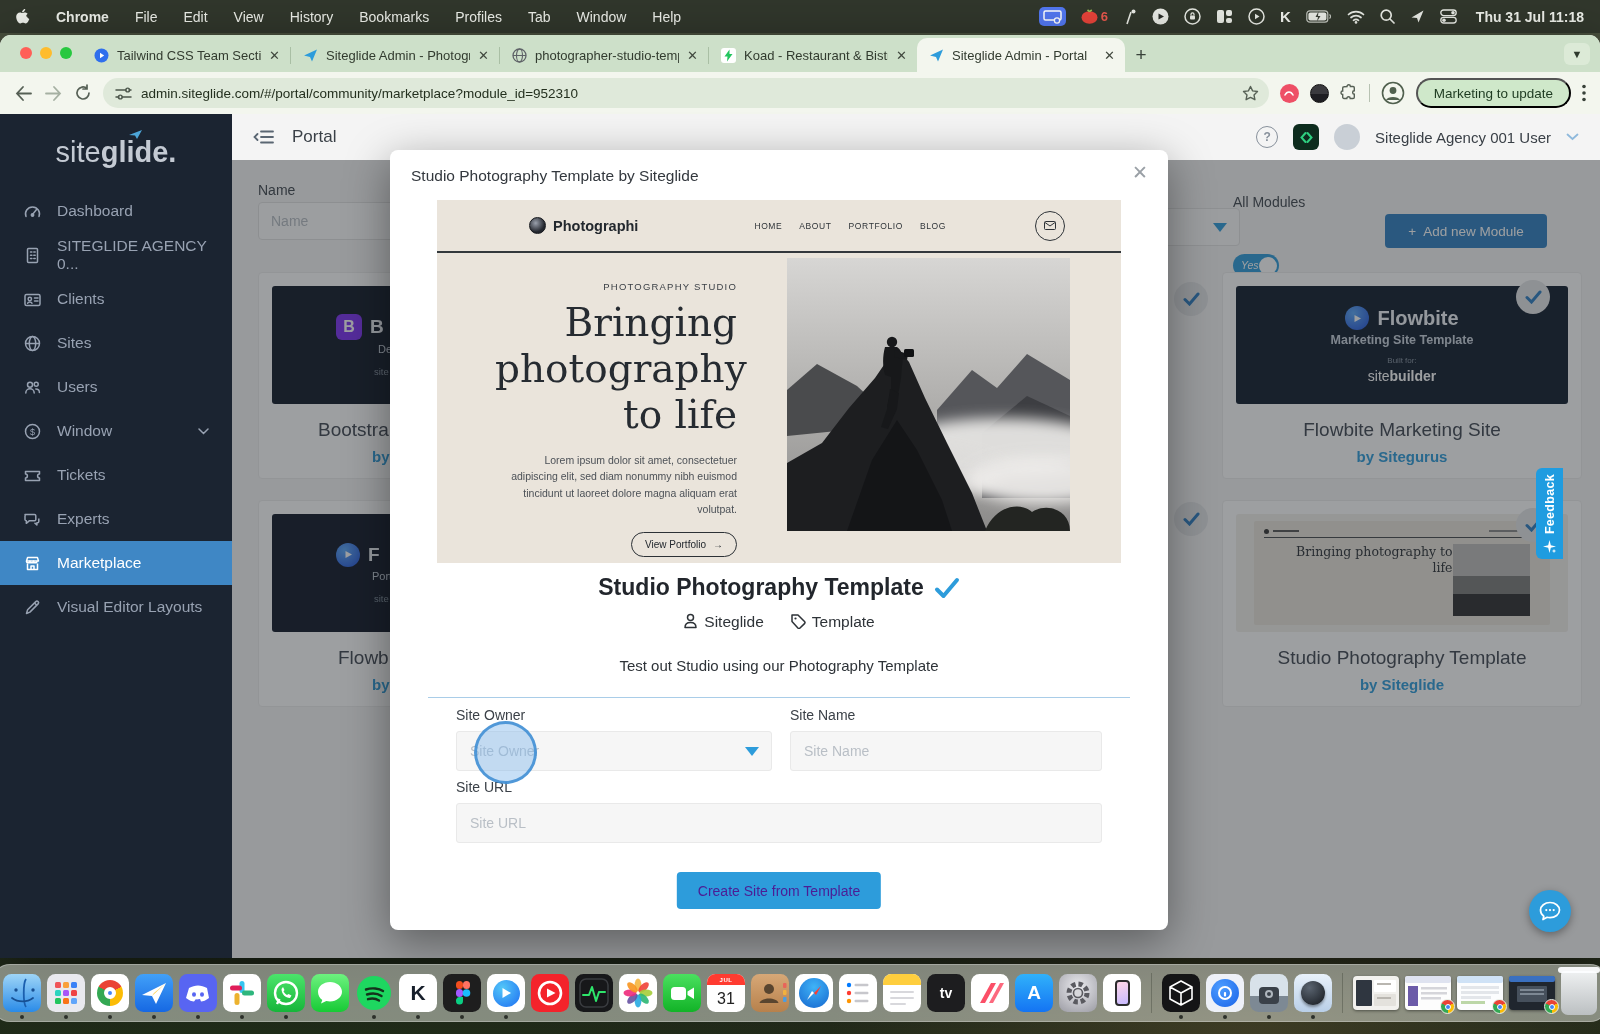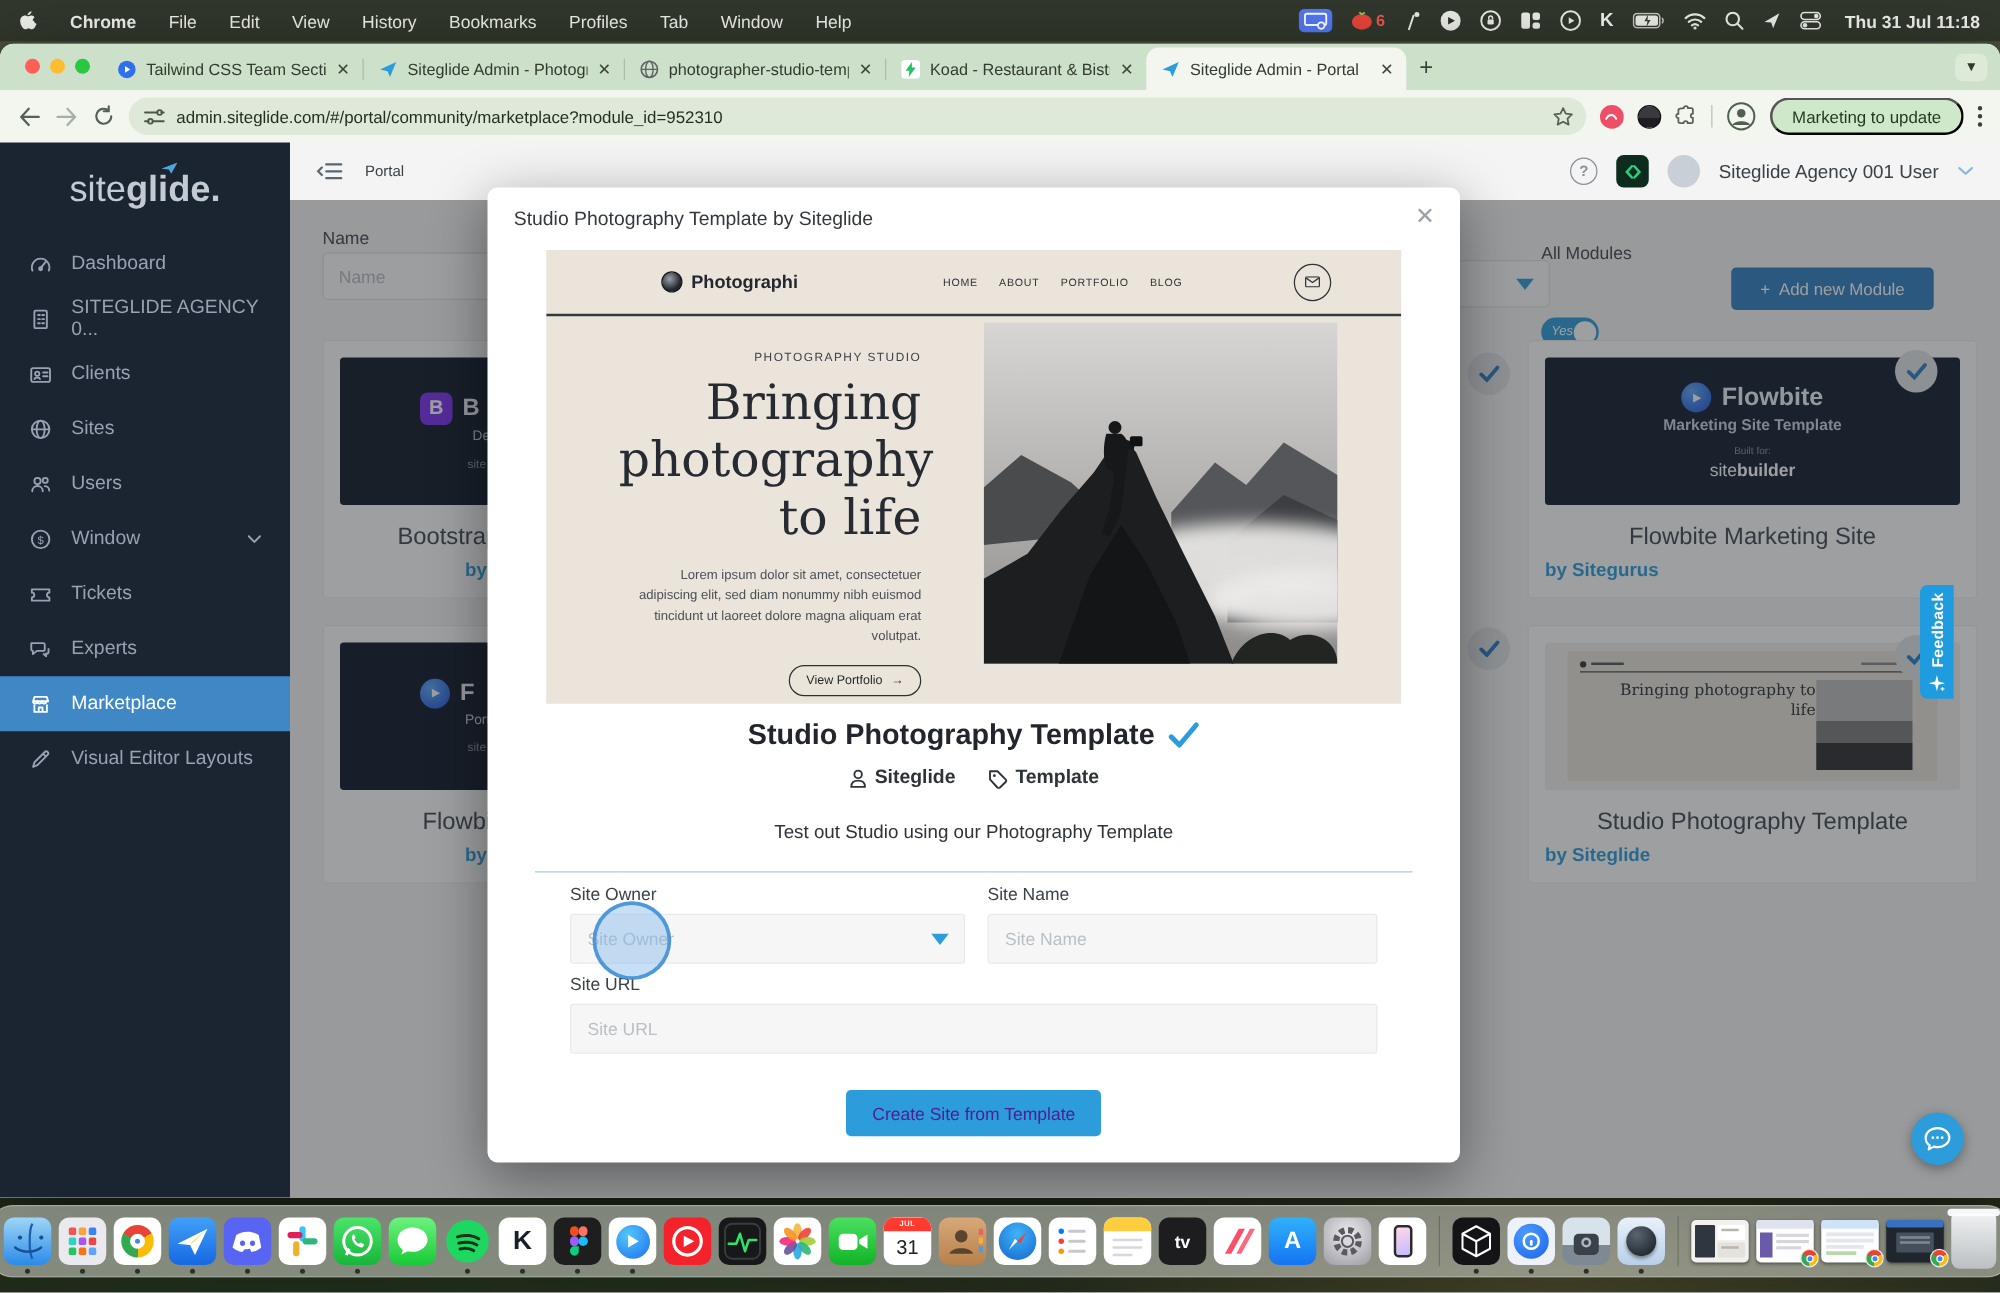--- a/index.html
+++ b/index.html
@@ -50,21 +50,21 @@
   .sidebar{width:232px;background:#1b2431;color:#98a2b2;flex:none;display:flex;flex-direction:column;}
   .sblogo{padding:22px 0 20px;display:flex;justify-content:center;font-size:29px;color:#c4cad3;position:relative;}
   .sblogo .lt{font-weight:300;} .sblogo .hv{font-weight:700;}
   .sblogo .plane{position:absolute;top:16px;left:129px;}
   .sbitem{display:flex;align-items:center;gap:15px;padding:0 23px;height:44px;font-size:15.5px;cursor:default;}
   .sbitem .sic{flex:none;display:flex;}
   .sbitem .chev{margin-left:auto;}
   .sbitem.active{background:#3f87c5;color:#fff;}
   .main{flex:1;display:flex;flex-direction:column;min-width:0;}
   .appheader{height:46px;background:#f4f4f4;display:flex;align-items:center;padding:0 21px;gap:17px;flex:none;}
-  .ah-title{font-size:12px;color:#3a4047;font-weight:500;}
+  .ah-title{font-size:17px;color:#3a4047;font-weight:500;}
   .ah-right{margin-left:auto;display:flex;align-items:center;gap:15px;}
   .helpc{width:22px;height:22px;border-radius:50%;border:1.6px solid #87909b;color:#87909b;display:grid;
     place-items:center;font-size:12px;font-weight:700;}
   .gsq{width:26px;height:26px;border-radius:6px;background:#0d2c1e;display:grid;place-items:center;}
   .uav{width:26px;height:26px;border-radius:50%;background:#c9cfd6;}
   .uname{font-size:15px;color:#3a4047;}
   .content{position:relative;flex:1;background:#f6f6f6;overflow:hidden;}
   .content::after{content:"";position:absolute;inset:0;background:rgba(38,42,46,.45);z-index:5;}
   .abs{position:absolute;}
   .flabel{font-size:14px;color:#3e454d;}
@@ -76,21 +76,21 @@
     border-top:9px solid #2d9cdb;position:absolute;right:12px;top:14px;}
   .toggle{width:46px;height:23px;border-radius:12px;background:#2d9cdb;position:relative;}
   .toggle .tl{position:absolute;left:8px;top:5px;font-size:10.5px;color:#fff;font-style:italic;}
   .toggle .kn{position:absolute;right:2.5px;top:2.5px;width:18px;height:18px;border-radius:50%;background:#fff;}
   .addbtn{background:#2e7fc2;border-radius:4px;color:#fff;font-size:13.5px;display:flex;align-items:center;
     justify-content:center;gap:7px;border:none;}
   .card{position:absolute;background:#fff;border:1px solid #ededed;border-radius:4px;padding:13px;}
   .thumb{height:118px;border-radius:3px;position:relative;display:flex;flex-direction:column;
     align-items:center;justify-content:center;gap:3px;overflow:visible;}
   .ct{margin-top:15px;font-size:19px;color:#3e4550;text-align:center;white-space:nowrap;}
-  .cby{margin-top:7px;font-size:15px;font-weight:700;color:#2d9cdb;white-space:nowrap;}
+  .cby{margin-top:7px;font-size:15px;font-weight:700;color:#2d9cdb;text-align:center;white-space:nowrap;}
   .cbadge2{position:absolute;width:34px;height:34px;border-radius:50%;background:#e3e5e8;display:grid;place-items:center;}
   .dk-navy{background:#0e1626;}
   .bl{display:flex;align-items:center;gap:8px;}
   .blogo{width:26px;height:26px;border-radius:6px;background:#7b2ff2;color:#fff;font-weight:700;font-size:16px;
     display:grid;place-items:center;}
   .flogo{width:24px;height:24px;border-radius:50%;background:radial-gradient(circle at 35% 30%,#5aa7f8,#1d4ed8);
     display:grid;place-items:center;}
   .bigw{color:#eef2f7;font-weight:700;font-size:19px;white-space:nowrap;}
   .smw{color:#c9d2dd;font-size:11px;white-space:nowrap;}
   .xsw{color:#84919f;font-size:9.5px;white-space:nowrap;}
@@ -118,21 +118,21 @@
   .eyebrow{font-size:9.5px;letter-spacing:1.2px;color:#3a3f45;}
   .hl{font-family:"DejaVu Serif",serif;font-size:39px;line-height:1.18;color:#262b31;}
   .hl1{margin-top:8px;}
   .lorem{margin-top:14px;font-size:10.5px;line-height:1.55;color:#4c5157;}
   .cta{margin-top:15px;display:inline-flex;gap:7px;border:1px solid #2c3136;border-radius:999px;
     padding:6px 13px;font-size:10px;color:#23282e;align-items:center;}
   .m-name{position:absolute;top:424px;left:0;right:0;display:flex;justify-content:center;align-items:center;
     gap:10px;font-size:23px;font-weight:700;color:#22262c;}
   .m-meta{position:absolute;top:463px;left:0;right:0;display:flex;justify-content:center;gap:26px;
     font-size:15.5px;color:#2e3338;}
-  .m-meta .mt{display:flex;align-items:flex-end;gap:6px;font-weight:bold;}
+  .m-meta .mt{display:flex;align-items:flex-start;gap:6px;}
   .m-desc{position:absolute;top:507px;left:0;right:0;text-align:center;font-size:15px;color:#2e3338;}
   .m-div{position:absolute;top:547px;left:38px;right:38px;height:1px;background:#a9cde8;}
   .m-lbl{position:absolute;font-size:14px;color:#3b4148;}
   .mfield{position:absolute;height:40px;background:#f6f6f6;border:1px solid #e9e9e9;border-radius:3px;}
   .mfield input{width:100%;height:100%;border:none;background:transparent;padding:0 13px;font-size:14px;
     color:#3e454d;outline:none;font-family:inherit;}
   .mfield input::placeholder{color:#b9bfc6;}
   .phspan{position:absolute;left:13px;top:11px;font-size:14px;color:#b9bfc6;}
   .create{position:absolute;top:722px;left:50%;transform:translateX(-50%);height:37px;padding:0 21px;
     background:#2d9cdb;border:none;border-radius:4px;color:#4c1d95;font-size:14px;font-family:inherit;}

